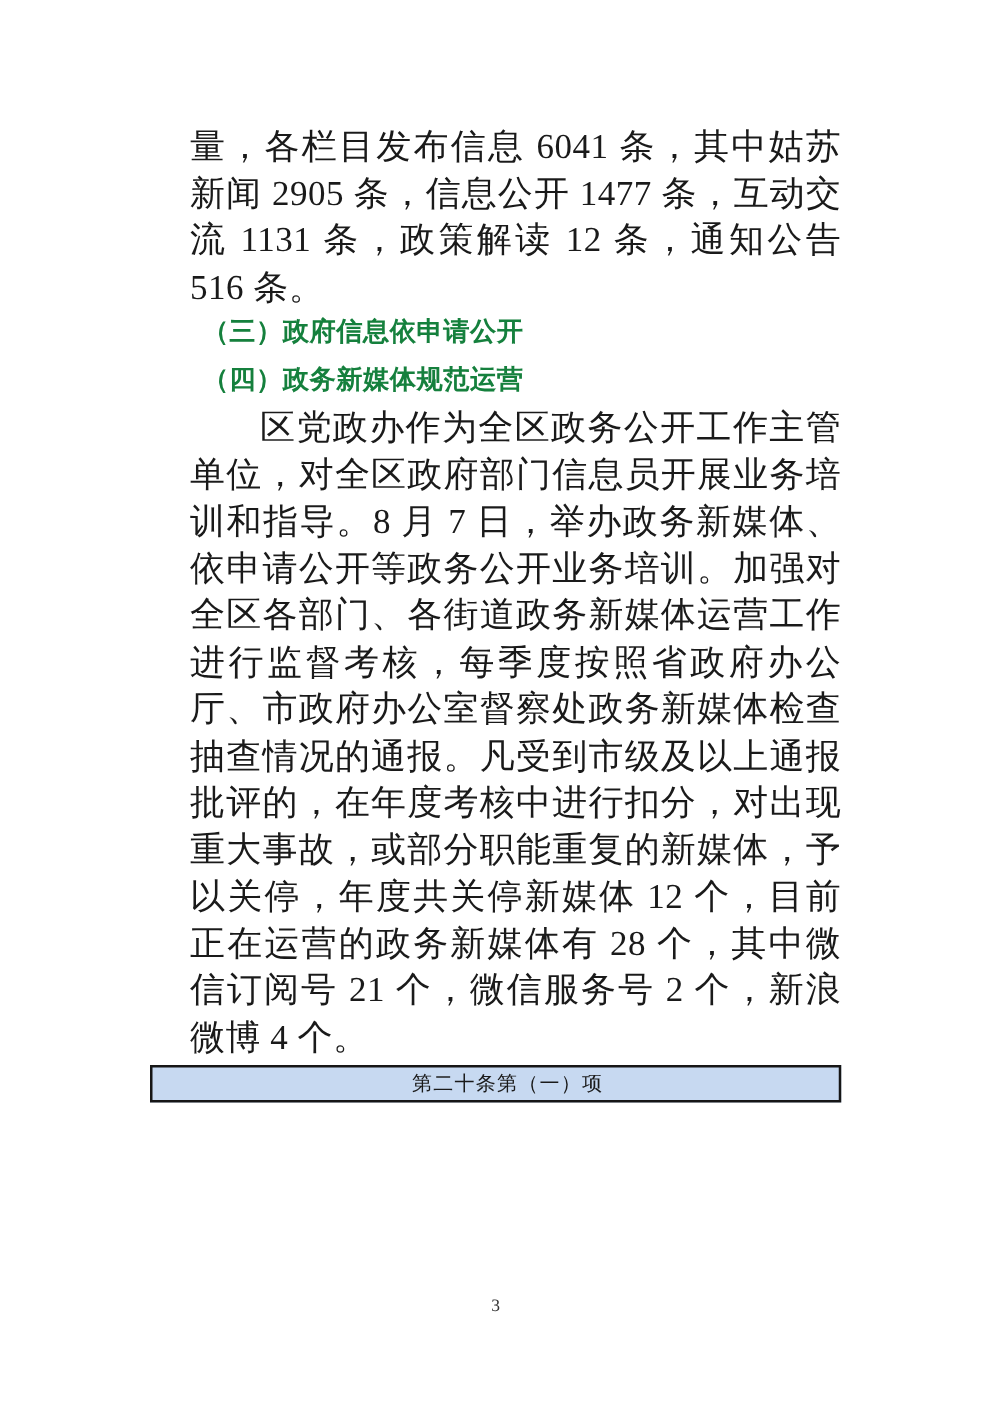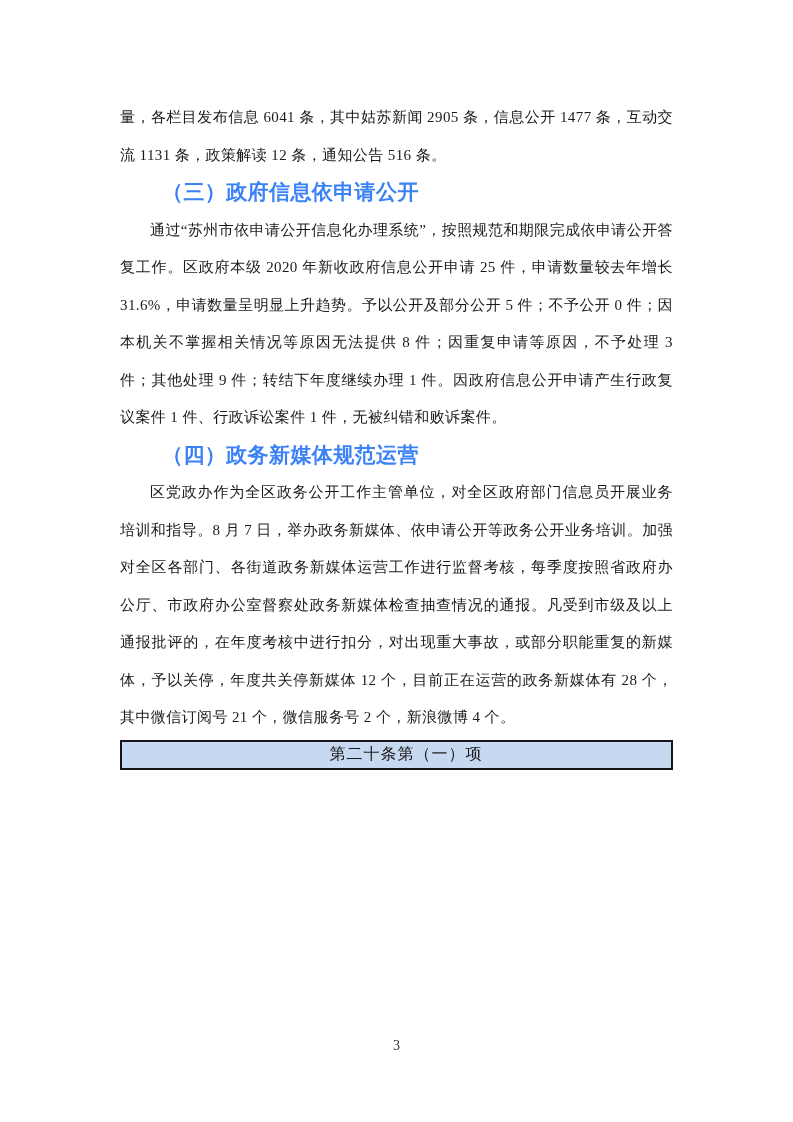--- a/index.html
+++ b/index.html
@@ -18,35 +18,36 @@
     width: 793px; height: 1122px;
     background: #ffffff;
   }
   .content {
     position: absolute;
     left: 120px;
     top: 99px;
     width: 553px;
   }
   .body-par {
-    font-size: 15px;
+    font-size: 28px;
     line-height: 37.5px;
     text-align: justify;
     text-justify: inter-ideograph;
     letter-spacing: 0.4px;
+    margin-left: 32px;
   }
   .body-par.indent { text-indent: 2em; }
   .sec-heading {
-    font-family: Liberation Serif, serif;
+    font-family: Liberation Mono, monospace;
     font-weight: 700;
     font-size: 21px;
     line-height: 37.5px;
     text-indent: 2em;
     letter-spacing: 0.4px;
-    color: #3b82f6;
+    color: #15803d;
   }
   .top-heading {
     font-family: "Liberation Sans", "DejaVu Sans", sans-serif;
     font-weight: 700;
     font-size: 21px;
     line-height: 34px;
     text-indent: 2em;
     letter-spacing: 0.4px;
     color: #111111;
   }
@@ -79,21 +80,20 @@
 </head>
 <body>
 
 <div class="page">
   <div class="content">
 
     <p class="body-par">量，各栏目发布信息 6041 条，其中姑苏新闻 2905 条，信息公开 1477 条，互动交流 1131 条，政策解读 12 条，通知公告 516 条。</p>
 
     <h3 class="sec-heading">（三）政府信息依申请公开</h3>
 
-    <p class="body-par indent">通过“苏州市依申请公开信息化办理系统”，按照规范和期限完成依申请公开答复工作。区政府本级 2020 年新收政府信息公开申请 25 件，申请数量较去年增长 31.6%，申请数量呈明显上升趋势。予以公开及部分公开 5 件；不予公开 0 件；因本机关不掌握相关情况等原因无法提供 8 件；因重复申请等原因，不予处理 3 件；其他处理 9 件；转结下年度继续办理 1 件。因政府信息公开申请产生行政复议案件 1 件、行政诉讼案件 1 件，无被纠错和败诉案件。</p>
 
     <h3 class="sec-heading">（四）政务新媒体规范运营</h3>
 
     <p class="body-par indent">区党政办作为全区政务公开工作主管单位，对全区政府部门信息员开展业务培训和指导。8 月 7 日，举办政务新媒体、依申请公开等政务公开业务培训。加强对全区各部门、各街道政务新媒体运营工作进行监督考核，每季度按照省政府办公厅、市政府办公室督察处政务新媒体检查抽查情况的通报。凡受到市级及以上通报批评的，在年度考核中进行扣分，对出现重大事故，或部分职能重复的新媒体，予以关停，年度共关停新媒体 12 个，目前正在运营的政务新媒体有 28 个，其中微信订阅号 21 个，微信服务号 2 个，新浪微博 4 个。</p>
 
 
     <div class="table-banner">
       <span>第二十条第（一）项</span>
     </div>
 

